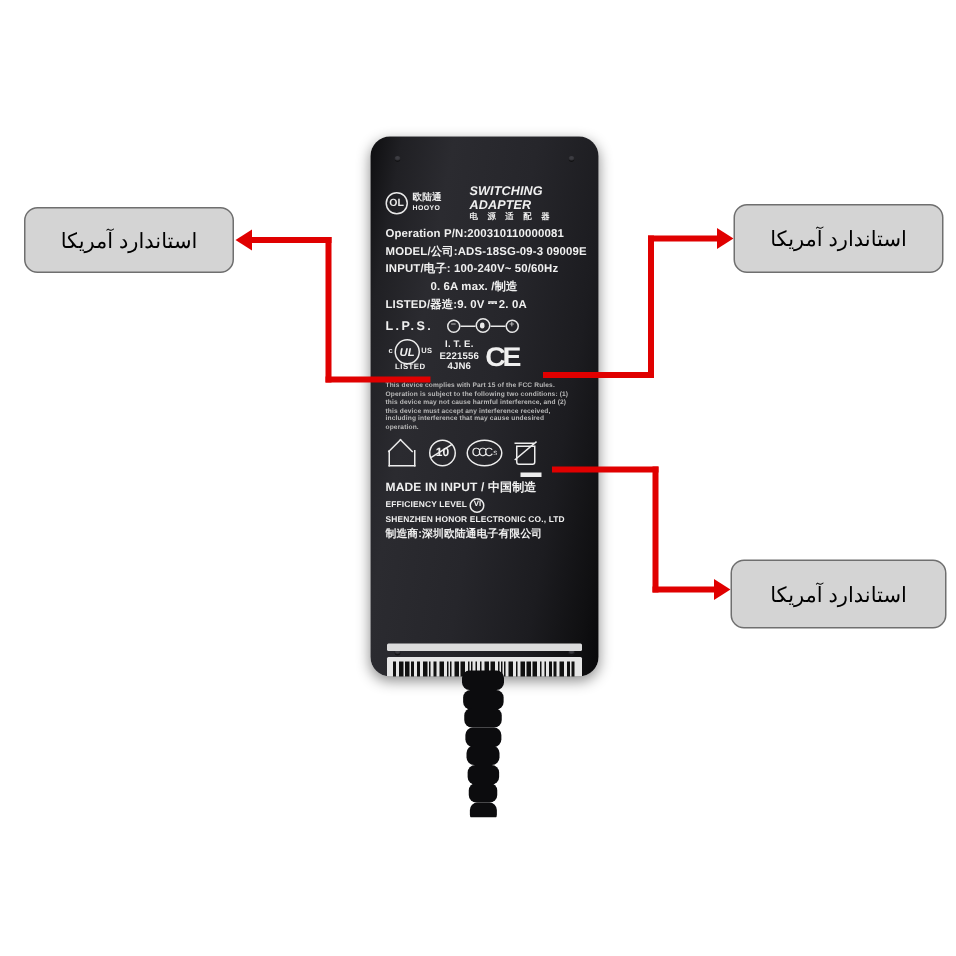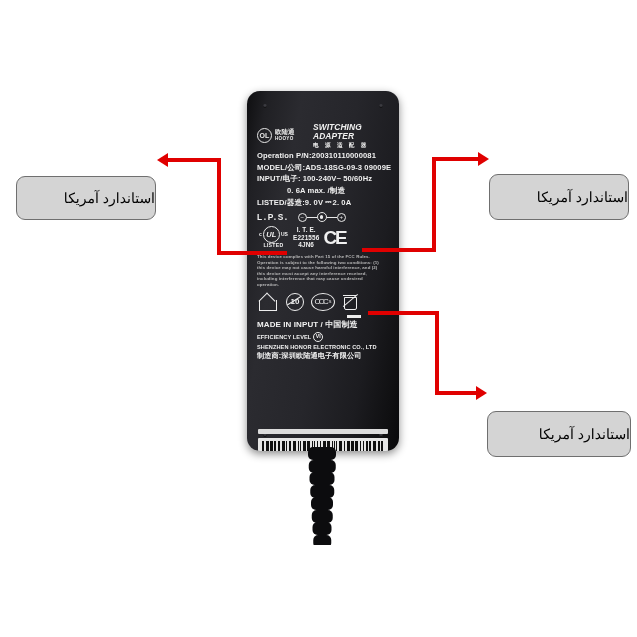--- a/index.html
+++ b/index.html
@@ -17,26 +17,25 @@
   }
 
   
   .callout {
     position: absolute;
     background: #d4d4d4;
     border: 1px solid #6f6f6f;
     border-radius: 9px;
     display: flex;
     align-items: center;
-    justify-content: flex-start;
+    justify-content: center;
     color: #000;
     font-size: 14px;
     direction: rtl;
     box-sizing: border-box;
-    margin-top: 38px;
   }
   #callout-left   { left: 16px;  top: 138px; width: 140px; height: 44px; }
   #callout-right-top { left: 489px; top: 136px; width: 140px; height: 46px; }
   #callout-right-bottom { left: 487px; top: 373px; width: 144px; height: 46px; }
 
   
   .arrow-seg {
     position: absolute;
     background: #e00000;
   }

